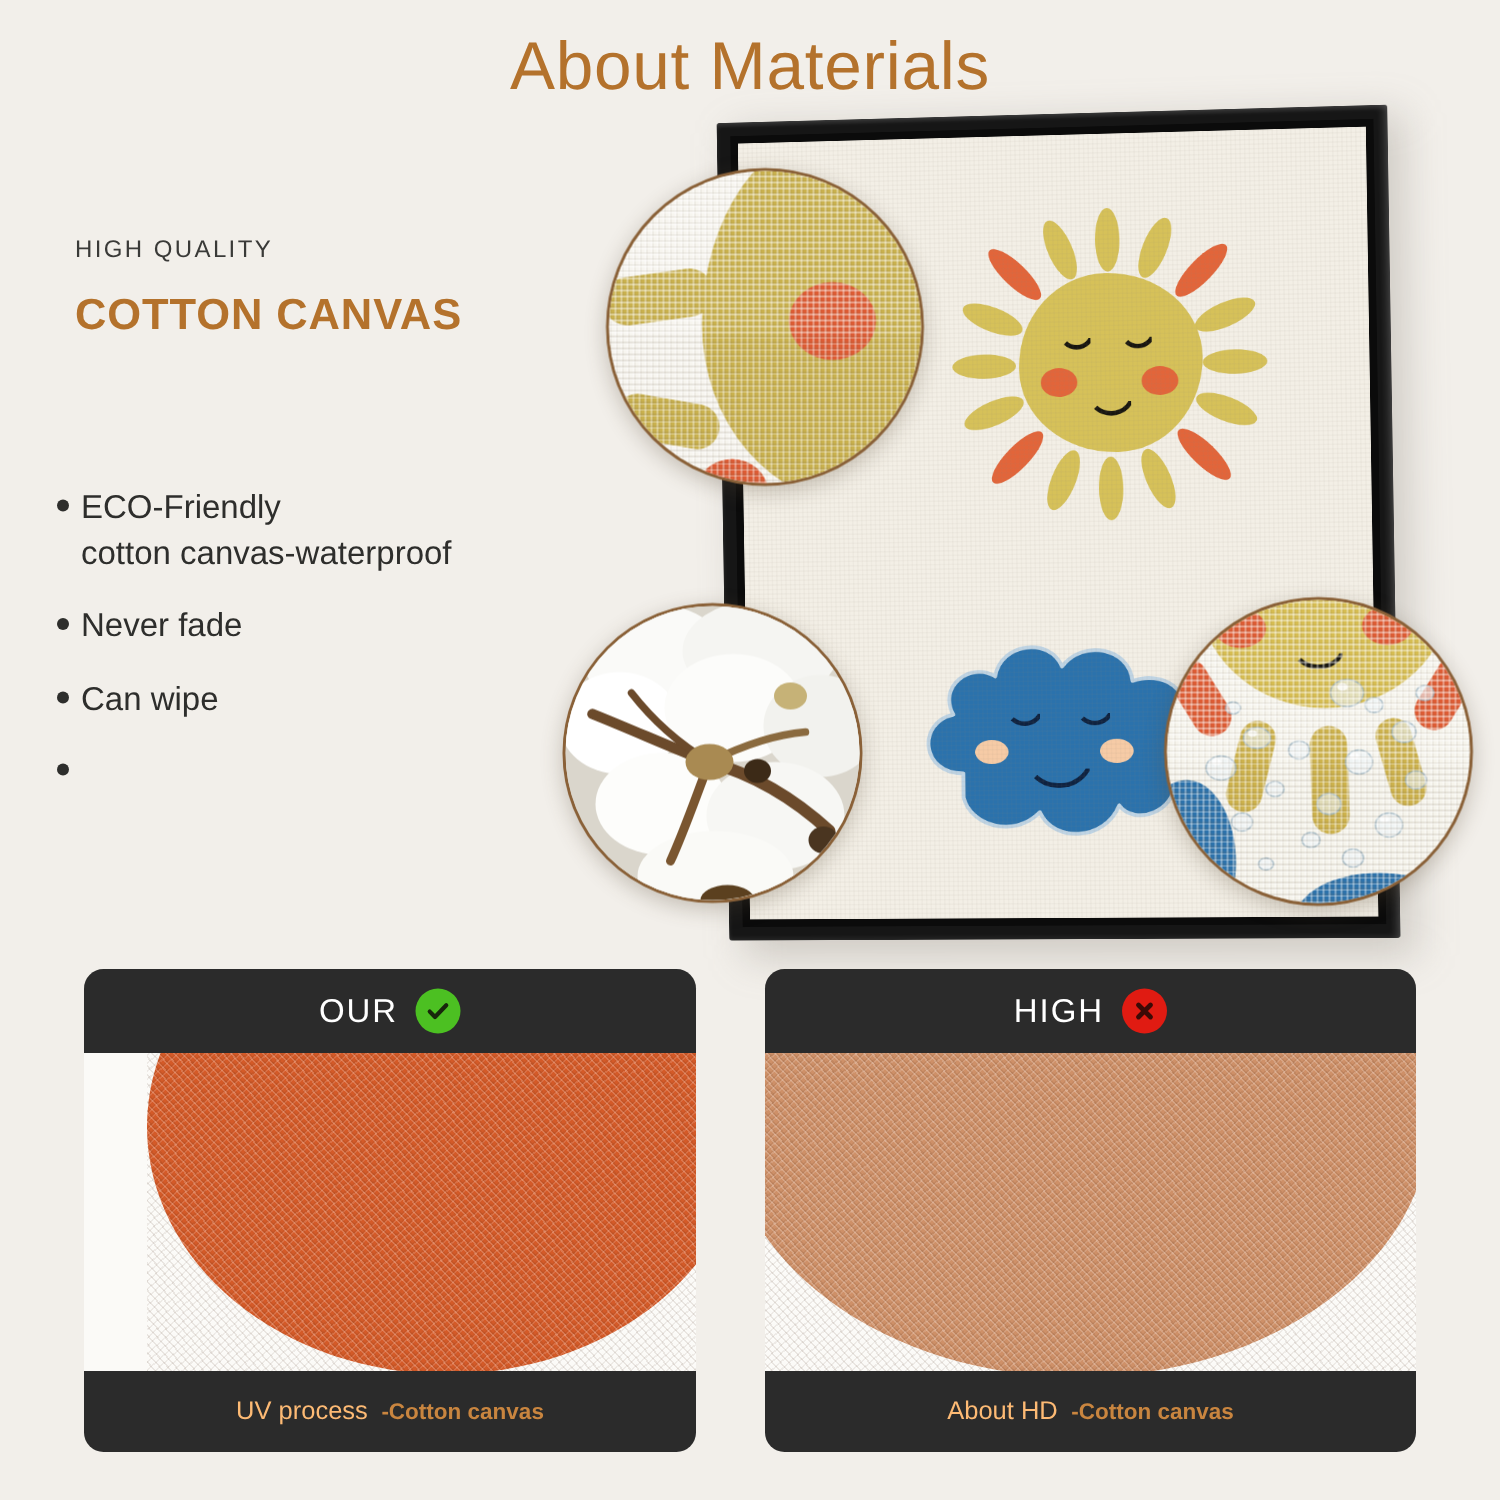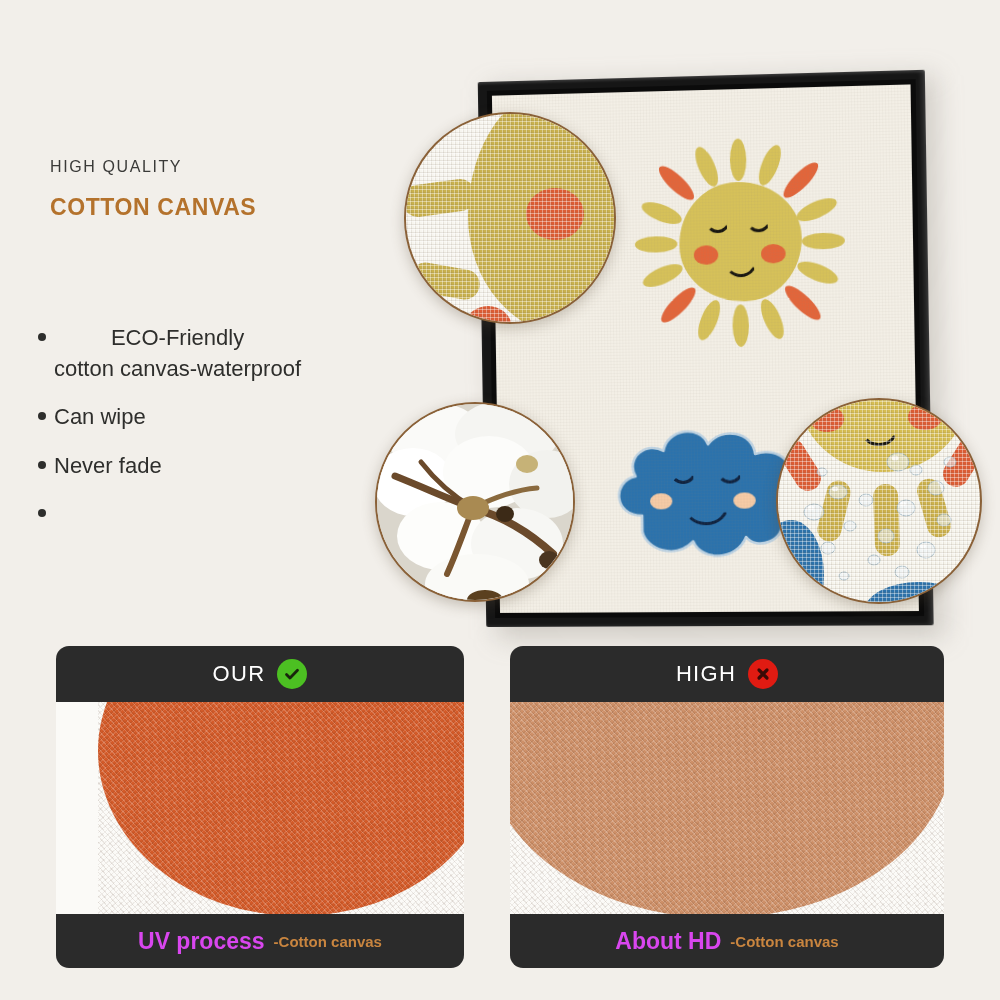--- a/index.html
+++ b/index.html
@@ -19,23 +19,23 @@
     color: #B4722C;
   }
 
   
   #left-col { position: absolute; left: 50px; top: 158px; width: 350px; }
   #eyebrow {
     font-size: 16px; letter-spacing: 1.6px; color: #3A3A38; font-weight: 400;
   }
   #headline {
     margin-top: 18px;
-    font-size: 23px; font-weight: 700; letter-spacing: .6px; color: #B4722C;
-  }
-  #bullets { position: absolute; left: 38px; top: 322px; width: 380px; text-align: center; }
+    font-size: 29px; font-weight: 700; letter-spacing: .6px; color: #B4722C;
+  }
+  #bullets { position: absolute; left: 38px; top: 322px; width: 380px; }
   .bullet-row { display: flex; align-items: flex-start; margin-bottom: 17px; }
   .dot {
     width: 8px; height: 8px; border-radius: 50%; background: #2E2E2C;
     margin-top: 11px; margin-right: 8px; flex: 0 0 auto;
   }
   .bullet-text { font-size: 22px; line-height: 1.42; color: #2E2E2C; }
 
   
   #poster-frame {
     position: absolute; left: 482px; top: 82px; width: 440px; height: 545px;
@@ -134,47 +134,48 @@
     content:""; position:absolute; inset:0; pointer-events:none;
     background:
       repeating-linear-gradient(48deg, rgba(255,255,255,.18) 0 1px, rgba(80,50,30,.10) 1px 2px, transparent 2px 4px),
       repeating-linear-gradient(-42deg, rgba(255,255,255,.13) 0 1px, rgba(80,50,30,.08) 1px 2px, transparent 2px 4px);
   }
   .panel-foot {
     position: absolute; left: 0; bottom: 0; width: 100%; height: 54px;
     background: #2B2B2B; border-radius: 0 0 13px 13px;
     display: flex; align-items: center; justify-content: center;
   }
-  .foot-main { color: #d946ef; font-size: 23px; font-weight: 700; }
+  .foot-main { color: #fdba74; font-size: 17px; font-weight: 400; }
   .foot-sub { color: #C9853F; font-size: 15px; font-weight: 700; margin-left: 9px; }
 </style>
 </head>
 <body>
 
 <div id="stage">
 
+  <div id="page-title">About Materials</div>
 
   <div id="left-col">
     <div id="eyebrow">HIGH QUALITY</div>
     <div id="headline">COTTON CANVAS</div>
   </div>
 
   <div id="bullets">
     <div class="bullet-row">
       <span class="dot"></span>
       <span class="bullet-text" style="white-space:pre-line">ECO-Friendly
 cotton canvas-waterproof</span>
     </div>
     <div class="bullet-row">
       <span class="dot"></span>
-      <span class="bullet-text">Can wipe</span>
+      <span class="bullet-text">Never fade</span>
     </div>
     <div class="bullet-row">
       <span class="dot"></span>
-      <span class="bullet-text">Never fade</span>
+      <span class="bullet-text">Can wipe</span>
     </div>
     <div class="bullet-row">
       <span class="dot"></span>
     </div>
   </div>
 
   <div id="poster-frame">
     <div id="frame-shadow"></div>
     <div id="frame-border"></div>
     <div id="frame-inner-lip"></div>

